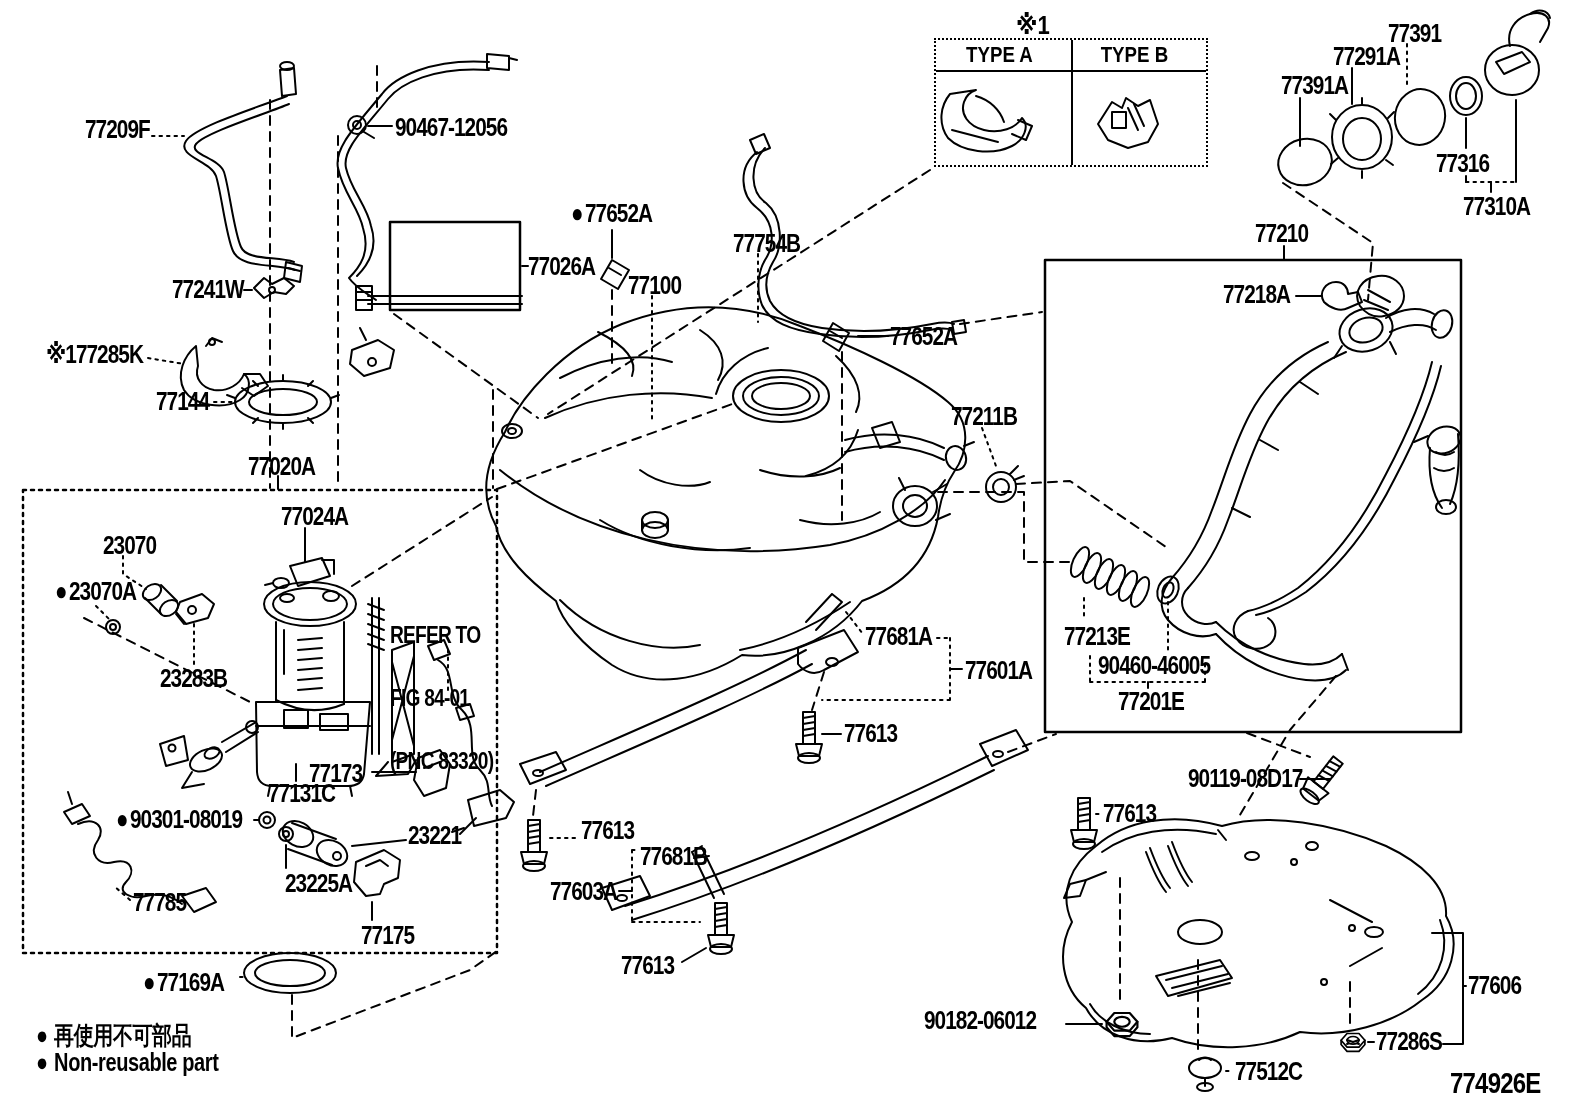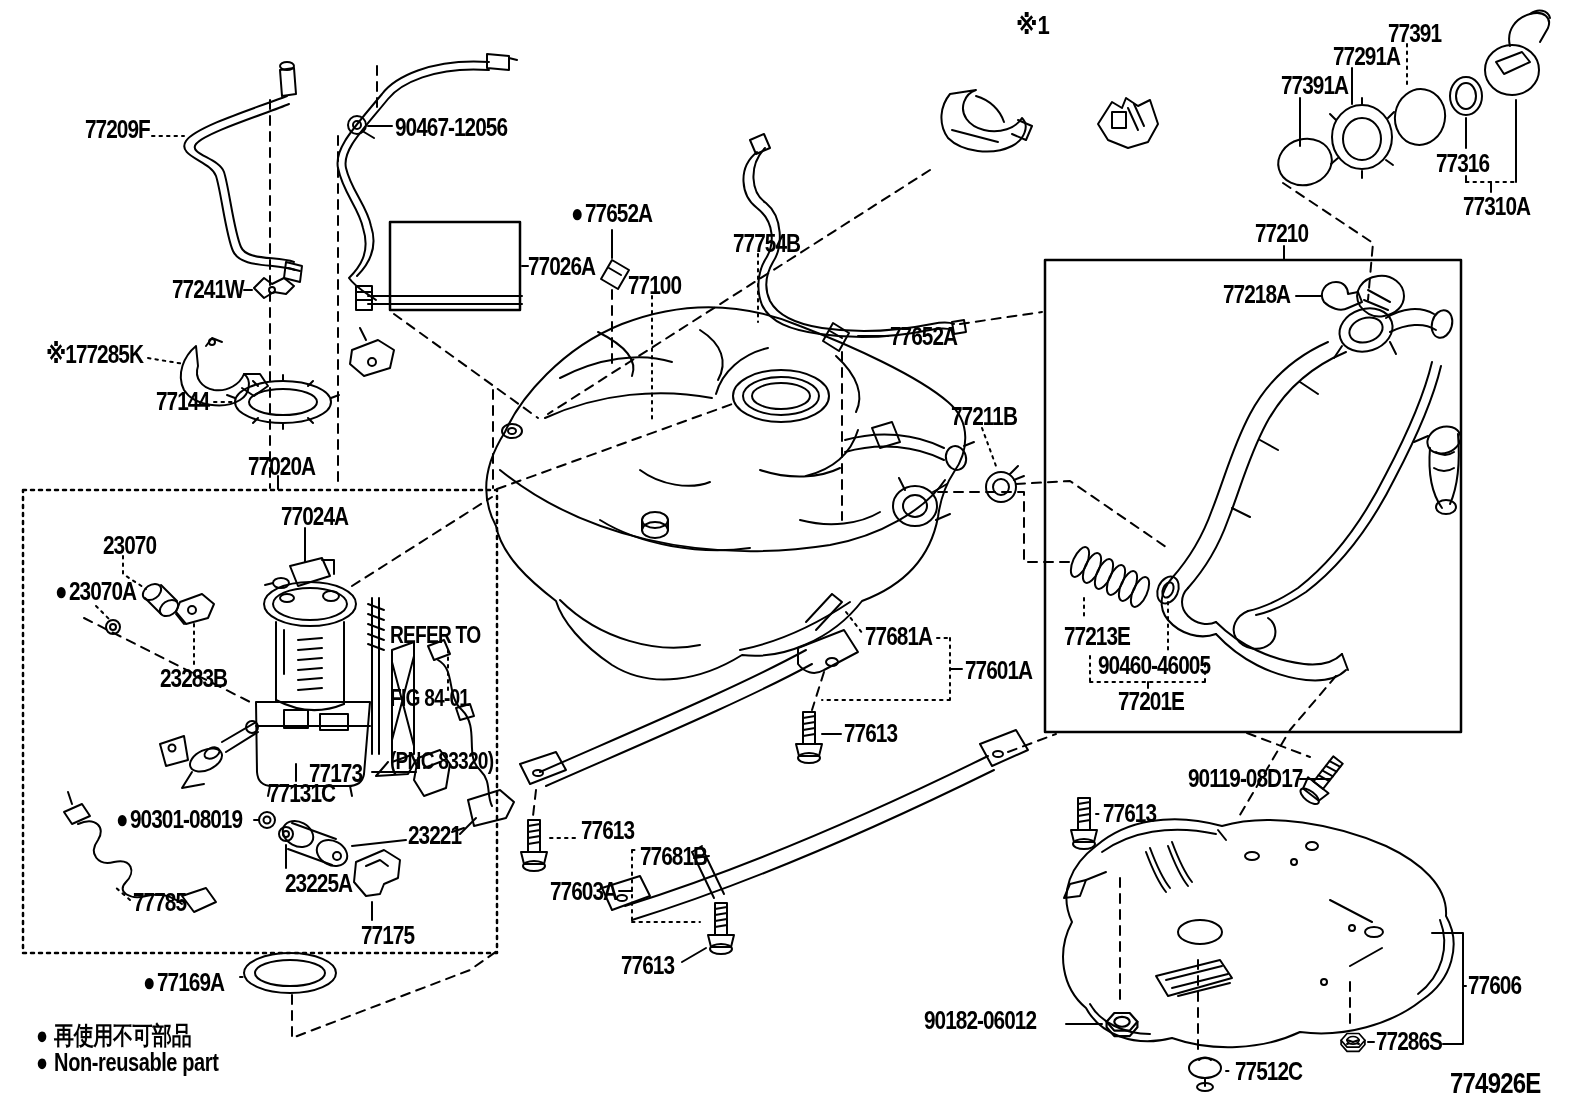--- a/index.html
+++ b/index.html
@@ -449,20 +449,26 @@
     <line x1="1120" y1="878" x2="1120" y2="1005"></line>
     <line x1="1198" y1="960" x2="1198" y2="1050"></line>
     <line x1="1350" y1="982" x2="1350" y2="1025"></line>
     <path d="M292,995 V1038 L470,970 L497,951"></path>
     <line x1="84" y1="618" x2="254" y2="704"></line>
   </g>
 </svg>
 
 <div class="note-marker">※1</div>
 
+<div class="type-table">
+  <div class="vline"></div>
+  <div class="hline"></div>
+  <div class="hd a">TYPE A</div>
+  <div class="hd b">TYPE B</div>
+</div>
 
 <div class="refer">
   <div>REFER TO</div>
   <div>FIG 84-01</div>
   <div>(PNC 83320)</div>
 </div>
 
 <div class="legend">
   <div class="legend-row"><span class="dot">●</span><span>再使用不可部品</span></div>
   <div class="legend-row"><span class="dot">●</span><span>Non-reusable part</span></div>

